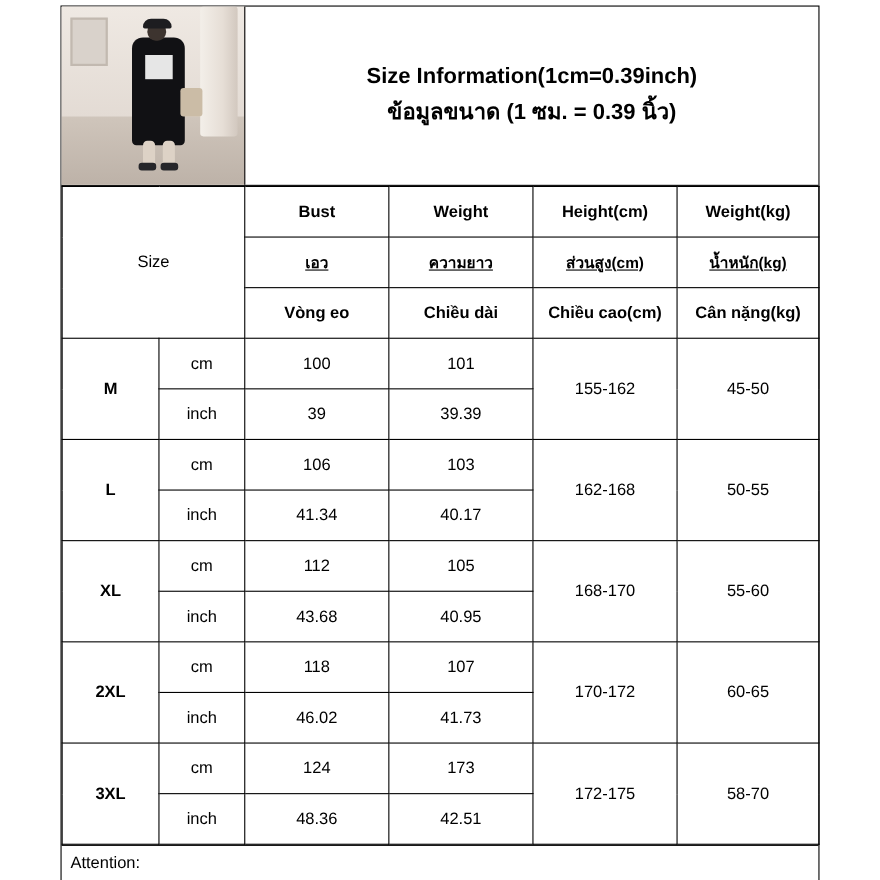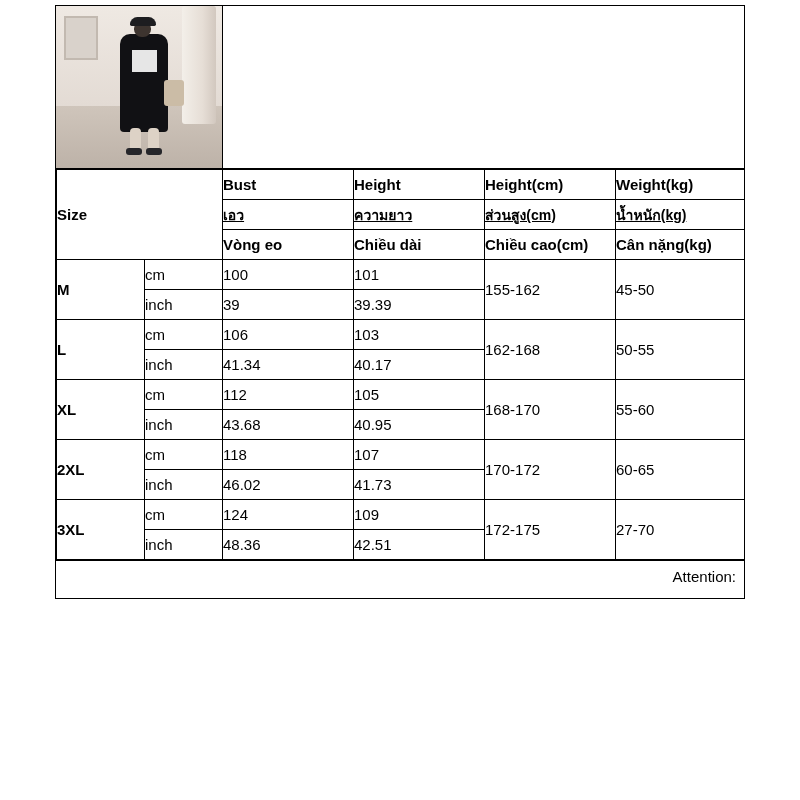--- a/index.html
+++ b/index.html
@@ -162,40 +162,40 @@
   }
 
   
   table.size-table {
     border-collapse: collapse;
     width: 100%;
     table-layout: fixed;
   }
   table.size-table td, table.size-table th {
     border: 1px solid #000;
-    text-align: left;
+    text-align: center;
     font-size: 15px;
     padding: 0;
-    height: 30px;
+    height: 46px;
     box-sizing: border-box;
   }
   .col-size    { width: 88px; }
   .col-unit    { width: 78px; }
   .col-bust    { width: 131px; }
   .col-length  { width: 131px; }
   .col-height  { width: 131px; }
   .col-weight  { width: 129px; }
 
   .head-cell {
     font-weight: bold;
     font-size: 15px;
   }
   .head-cell.small { font-size: 14px; text-decoration: underline; }
   .size-word {
-    font-weight: bold;
+    font-weight: normal;
     font-size: 26px;
   }
   .size-label {
     font-weight: bold;
     font-size: 17px;
   }
   .unit-cell {
     font-weight: normal;
     font-size: 14px;
   }
@@ -206,21 +206,21 @@
     font-size: 16px;
   }
 
   
   .attention {
     border-top: 1px solid #000;
     padding: 6px 8px 10px 8px;
     font-size: 15px;
     line-height: 1.38;
   }
-  .attention .line { white-space: nowrap; text-align: right; }
+  .attention .line { white-space: nowrap; }
 </style>
 </head>
 <body>
 
 <div class="page">
   <div class="chart">
 
     <div class="header-band">
       <div class="photo-cell">
         <div class="photo-bg"></div>
@@ -232,38 +232,40 @@
         <div class="fig-print"></div>
         <div class="fig-head"></div>
         <div class="fig-cap"></div>
         <div class="fig-leg-l"></div>
         <div class="fig-leg-r"></div>
         <div class="fig-shoe-l"></div>
         <div class="fig-shoe-r"></div>
         <div class="fig-bag"></div>
       </div>
       <div class="titles-cell">
+        <div class="title-line">Size Information(1cm=0.39inch)</div>
+        <div class="title-line">ข้อมูลขนาด (1 ซม. = 0.39 นิ้ว)</div>
       </div>
     </div>
 
     <table class="size-table">
       <colgroup>
         <col class="col-size">
           <col class="col-unit">
         <col class="col-bust">
           <col class="col-length">
         <col class="col-height">
           <col class="col-weight">
       </colgroup>
       <tbody>
 
         <tr>
           <td class="size-word" rowspan="3" colspan="2">Size</td>
           <td class="head-cell">Bust</td>
-          <td class="head-cell">Height</td>
+          <td class="head-cell">Weight</td>
           <td class="head-cell">Height(cm)</td>
           <td class="head-cell">Weight(kg)</td>
         </tr>
         <tr>
           <td class="head-cell small">เอว</td>
           <td class="head-cell small">ความยาว</td>
           <td class="head-cell small">ส่วนสูง(cm)</td>
           <td class="head-cell small">น้ำหนัก(kg)</td>
         </tr>
         <tr>
@@ -326,23 +328,23 @@
         <tr>
           <td class="unit-cell">inch</td>
           <td class="val-cell">46.02</td>
           <td class="val-cell">41.73</td>
         </tr>
 
         <tr>
           <td class="size-label" rowspan="2">3XL</td>
           <td class="unit-cell">cm</td>
           <td class="val-cell">124</td>
-          <td class="val-cell">109</td>
+          <td class="val-cell">173</td>
           <td class="span-cell" rowspan="2">172-175</td>
-          <td class="span-cell" rowspan="2">27-70</td>
+          <td class="span-cell" rowspan="2">58-70</td>
         </tr>
         <tr>
           <td class="unit-cell">inch</td>
           <td class="val-cell">48.36</td>
           <td class="val-cell">42.51</td>
         </tr>
       </tbody>
     </table>
 
     <div class="attention">

